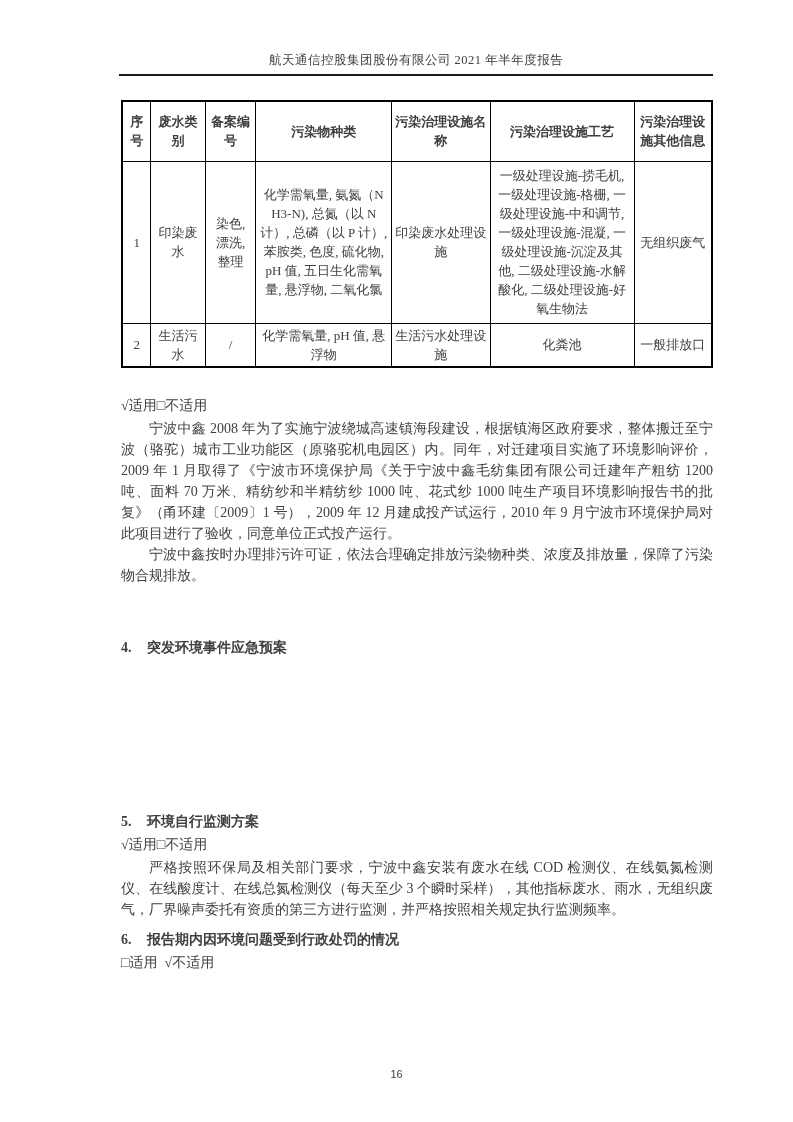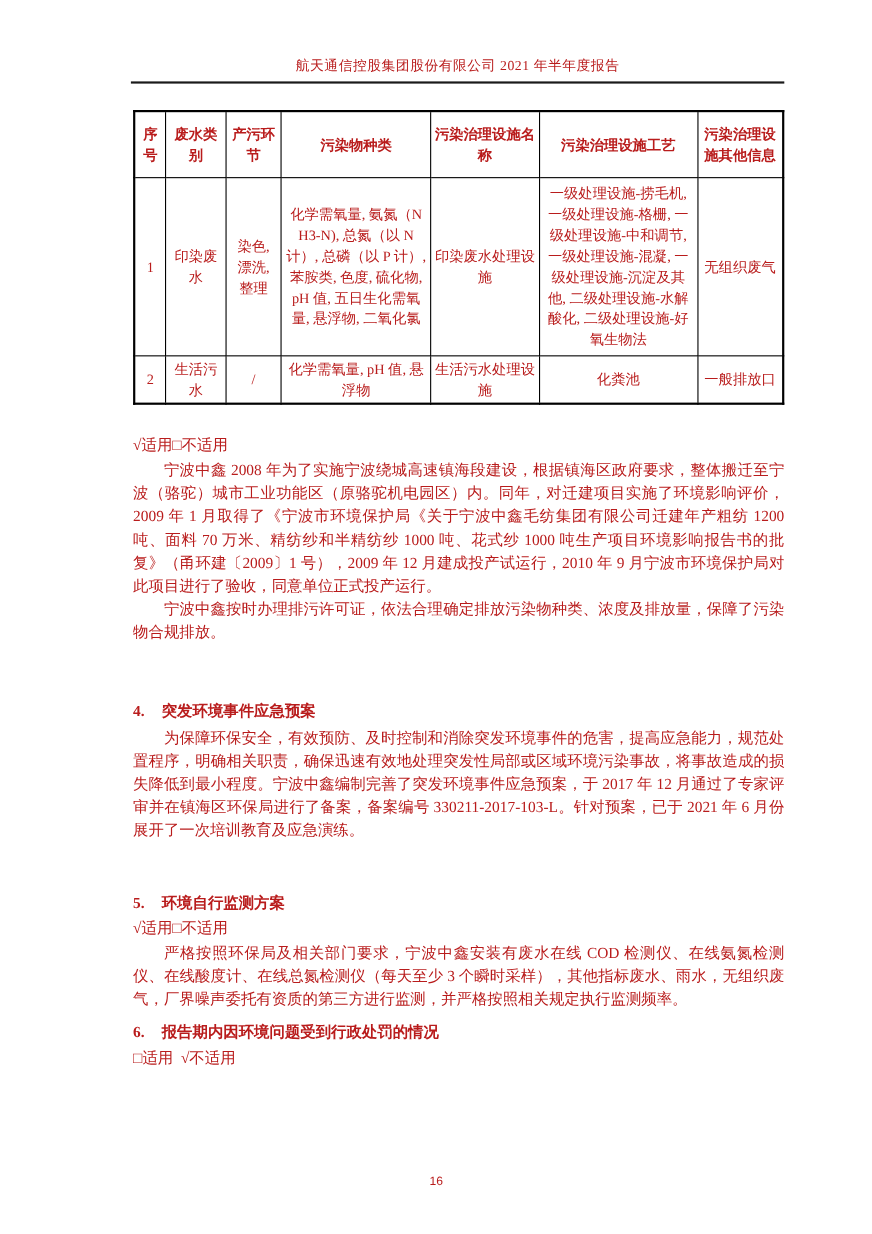--- a/index.html
+++ b/index.html
@@ -2,21 +2,21 @@
 <html><head>
 <meta charset="utf-8">
 <style>
   * { margin: 0; padding: 0; box-sizing: border-box; }
   html, body { background: #ffffff; }
   .page {
     position: relative;
     width: 793px;
     height: 1122px;
     background: #ffffff;
-    color: #b91c1c;
+    color: #404040;
     font-family: "Liberation Serif", "DejaVu Serif", serif;
     overflow: hidden;
     text-decoration: underline;
   }
   
   .doc-header {
     position: absolute;
     left: 119px;
     top: 52px;
     width: 594px;
@@ -101,21 +101,21 @@
         <col style="width:8.6%">
       <col style="width:23.0%">
         <col style="width:16.7%">
         <col style="width:24.4%">
         <col style="width:13.2%">
     </colgroup>
     <tbody>
         <tr class="row-header">
       <th>序号</th>
       <th>废水类别</th>
-      <th>产污环节</th>
+      <th>备案编号</th>
       <th>污染物种类</th>
       <th>污染治理设施名称</th>
       <th>污染治理设施工艺</th>
       <th>污染治理设施其他信息</th>
     </tr>
     <tr class="row-1">
       <td>1</td>
       <td>印染废水</td>
       <td>染色, 漂洗, 整理</td>
       <td>化学需氧量, 氨氮（NH3-N), 总氮（以 N 计）, 总磷（以 P 计）, 苯胺类, 色度, 硫化物, pH 值, 五日生化需氧量, 悬浮物, 二氧化氯</td>
@@ -138,21 +138,20 @@
   <div class="section" style="top:396px">
     <div class="applicability">√适用□不适用</div>
     <p class="para">宁波中鑫 2008 年为了实施宁波绕城高速镇海段建设，根据镇海区政府要求，整体搬迁至宁波（骆驼）城市工业功能区（原骆驼机电园区）内。同年，对迁建项目实施了环境影响评价，2009 年 1 月取得了《宁波市环境保护局《关于宁波中鑫毛纺集团有限公司迁建年产粗纺 1200 吨、面料 70 万米、精纺纱和半精纺纱 1000 吨、花式纱 1000 吨生产项目环境影响报告书的批复》（甬环建〔2009〕1 号），2009 年 12 月建成投产试运行，2010 年 9 月宁波市环境保护局对此项目进行了验收，同意单位正式投产运行。</p>
     <p class="para">宁波中鑫按时办理排污许可证，依法合理确定排放污染物种类、浓度及排放量，保障了污染物合规排放。</p>
   </div>
 
   <div class="section" style="top:638px">
     <div class="section-heading">
       <span class="sec-num">4.</span><span class="sec-title">突发环境事件应急预案</span>
     </div>
-    <p class="para">为保障环保安全，有效预防、及时控制和消除突发环境事件的危害，提高应急能力，规范处置程序，明确相关职责，确保迅速有效地处理突发性局部或区域环境污染事故，将事故造成的损失降低到最小程度。宁波中鑫编制完善了突发环境事件应急预案，于 2017 年 12 月通过了专家评审并在镇海区环保局进行了备案，备案编号 330211-2017-103-L。针对预案，已于 2021 年 6 月份展开了一次培训教育及应急演练。</p>
   </div>
 
   <div class="section" style="top:812px">
     <div class="section-heading">
       <span class="sec-num">5.</span><span class="sec-title">环境自行监测方案</span>
     </div>
     <div class="applicability">√适用□不适用</div>
     <p class="para">严格按照环保局及相关部门要求，宁波中鑫安装有废水在线 COD 检测仪、在线氨氮检测仪、在线酸度计、在线总氮检测仪（每天至少 3 个瞬时采样），其他指标废水、雨水，无组织废气，厂界噪声委托有资质的第三方进行监测，并严格按照相关规定执行监测频率。</p>
   </div>
 

